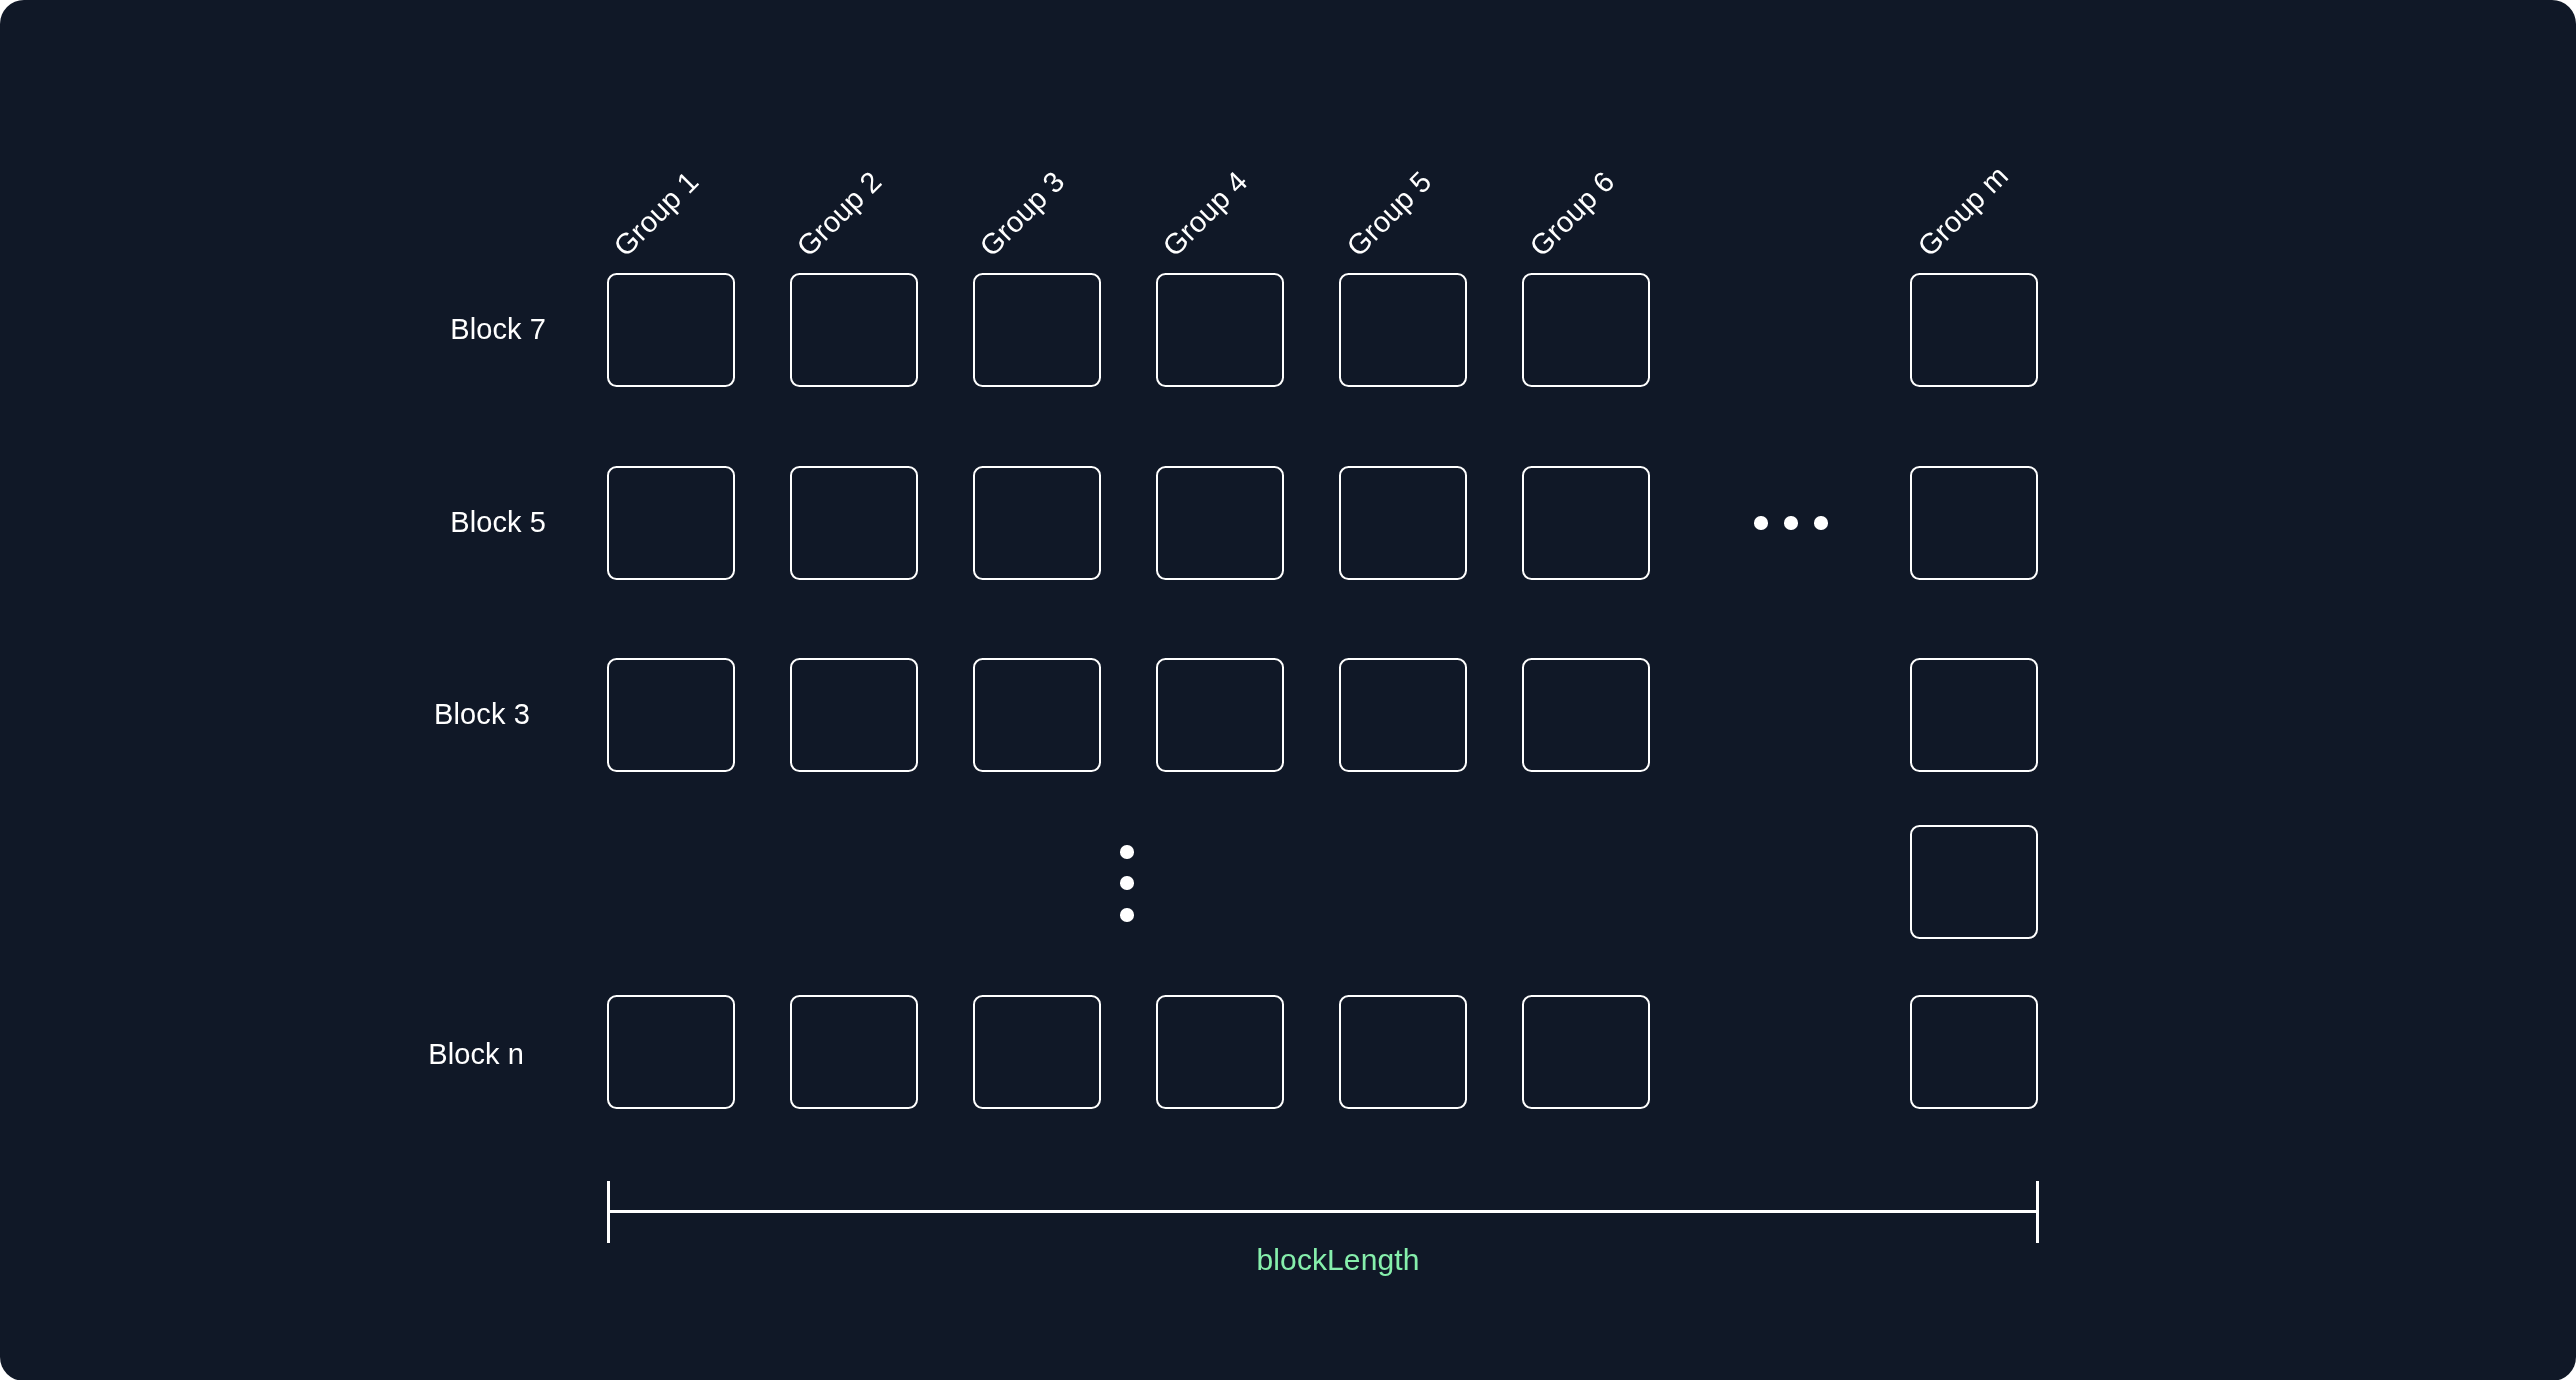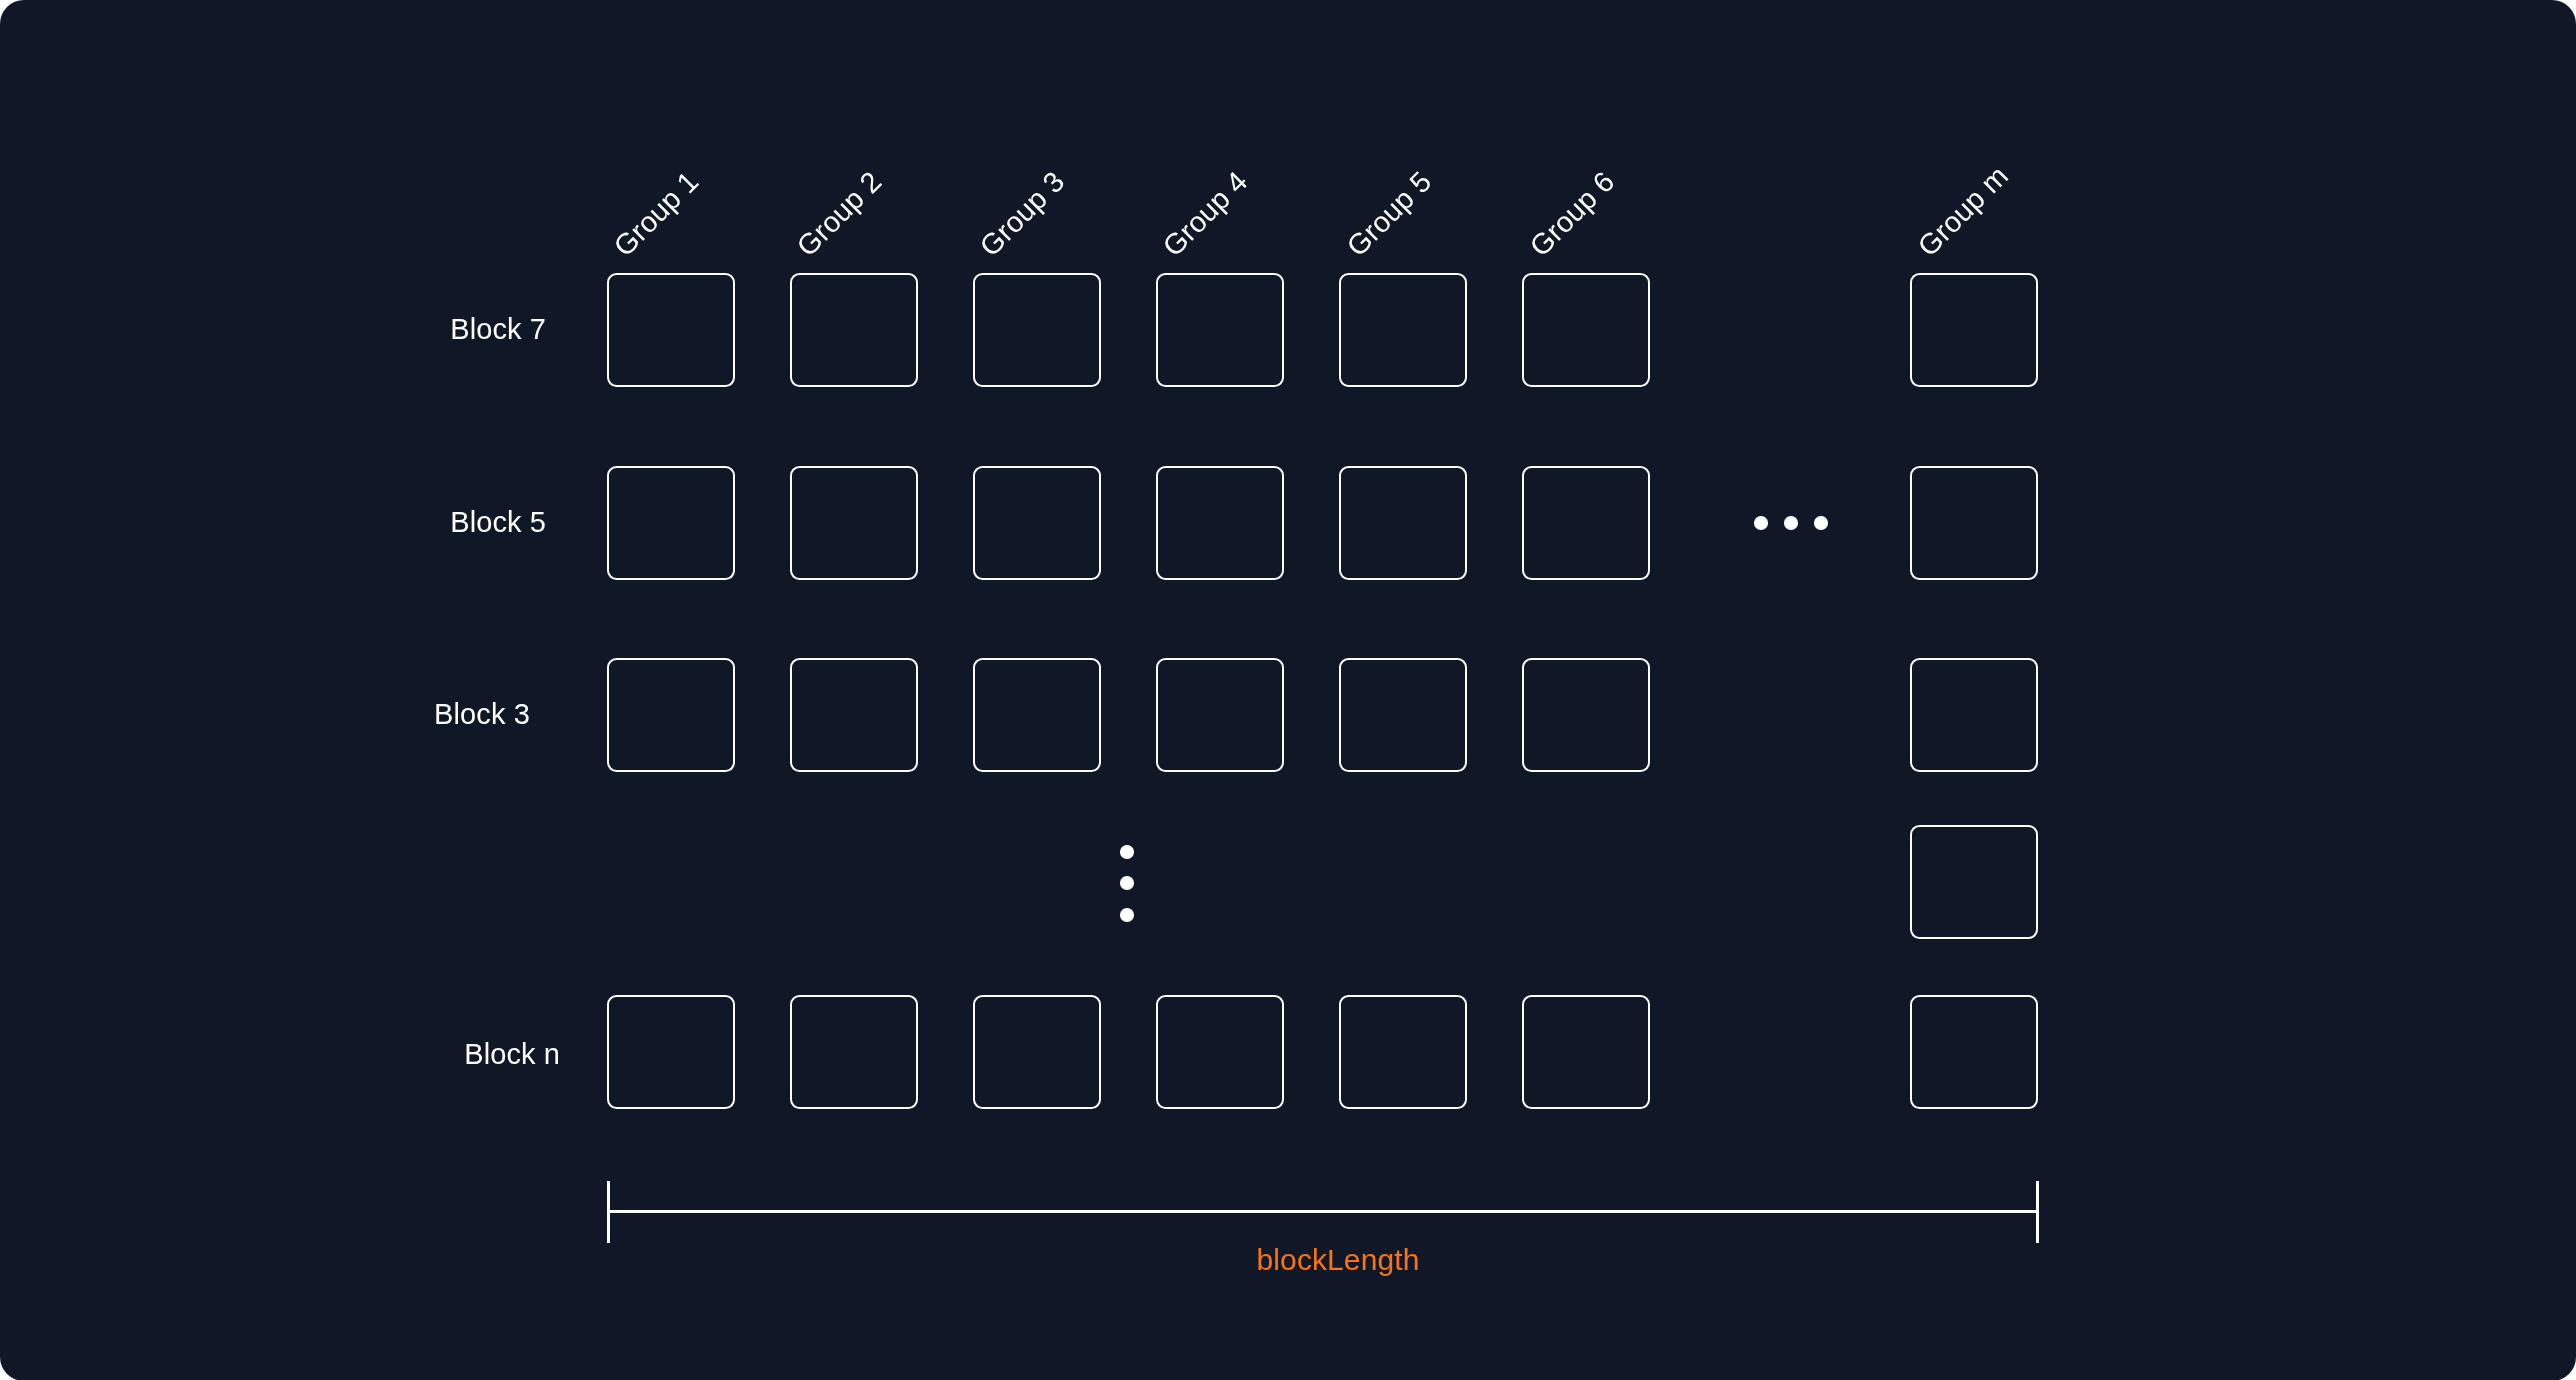--- a/index.html
+++ b/index.html
@@ -70,42 +70,42 @@
   .bracket-cap {
     position: absolute;
     width: 2.7px;
     background: #ffffff;
   }
   .bracket-label {
     position: absolute;
     font-size: 30px;
     line-height: 1;
     letter-spacing: 0.1px;
-    color: #f97316;
+    color: #86efac;
     white-space: nowrap;
     transform: translateX(-50%);
   }
 </style>
 </head>
 <body>
 
 <div id="canvas">
 
   <div class="col-label" style="left:619px; top:237px;">Group 1</div>
   <div class="col-label" style="left:802px; top:237px;">Group 2</div>
   <div class="col-label" style="left:985px; top:237px;">Group 3</div>
   <div class="col-label" style="left:1168px; top:237px;">Group 4</div>
   <div class="col-label" style="left:1352px; top:237px;">Group 5</div>
   <div class="col-label" style="left:1535px; top:237px;">Group 6</div>
   <div class="col-label" style="left:1923px; top:237px;">Group m</div>
 
   <div class="row-label" style="left:418px; top:329px; width:128px;">Block 7</div>
   <div class="row-label" style="left:418px; top:522px; width:128px;">Block 5</div>
   <div class="row-label" style="left:418px; top:714px; width:128px;text-align:center;">Block 3</div>
-  <div class="row-label" style="left:432px; top:1054px; width:128px;">Block n</div>
+  <div class="row-label" style="left:396px; top:1054px; width:128px;">Block n</div>
 
   <div class="cell" style="left:607px;  top:273px; width:128px; height:114px;"></div>
   <div class="cell" style="left:790px; top:273px; width:128px; height:114px;"></div>
   <div class="cell" style="left:973px; top:273px; width:128px; height:114px;"></div>
   <div class="cell" style="left:1156px; top:273px; width:128px; height:114px;"></div>
   <div class="cell" style="left:1339px; top:273px; width:128px; height:114px;"></div>
   <div class="cell" style="left:1522px; top:273px; width:128px; height:114px;"></div>
   <div class="cell" style="left:1910px; top:273px; width:128px; height:114px;"></div>
 
   <div class="cell" style="left:607px;  top:466px; width:128px; height:114px;"></div>

